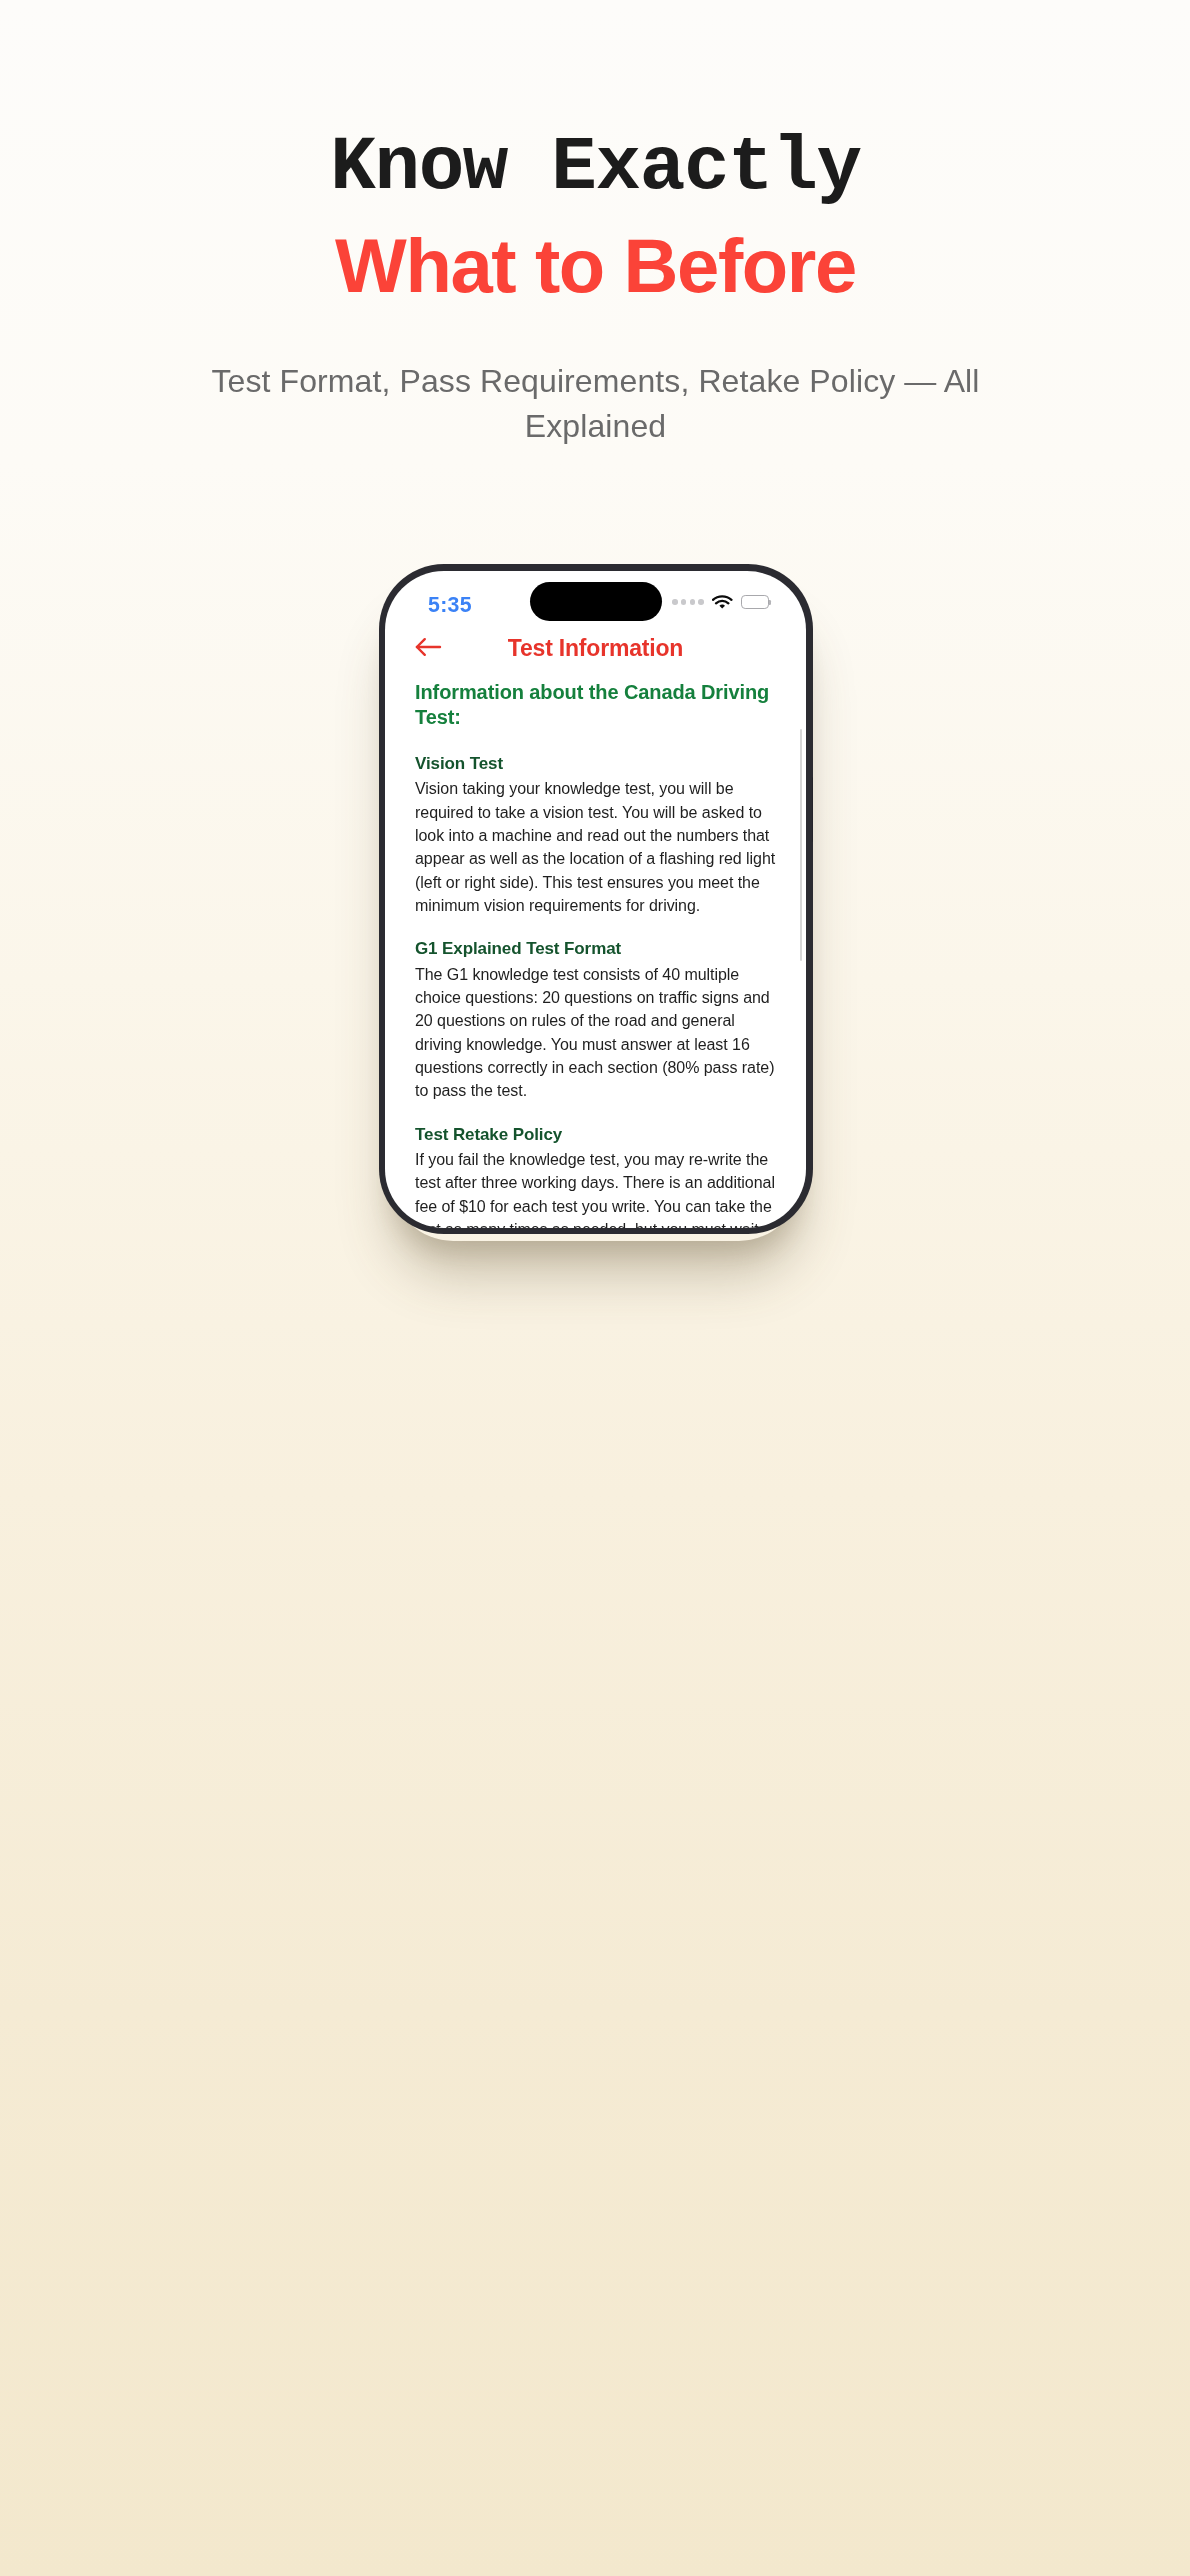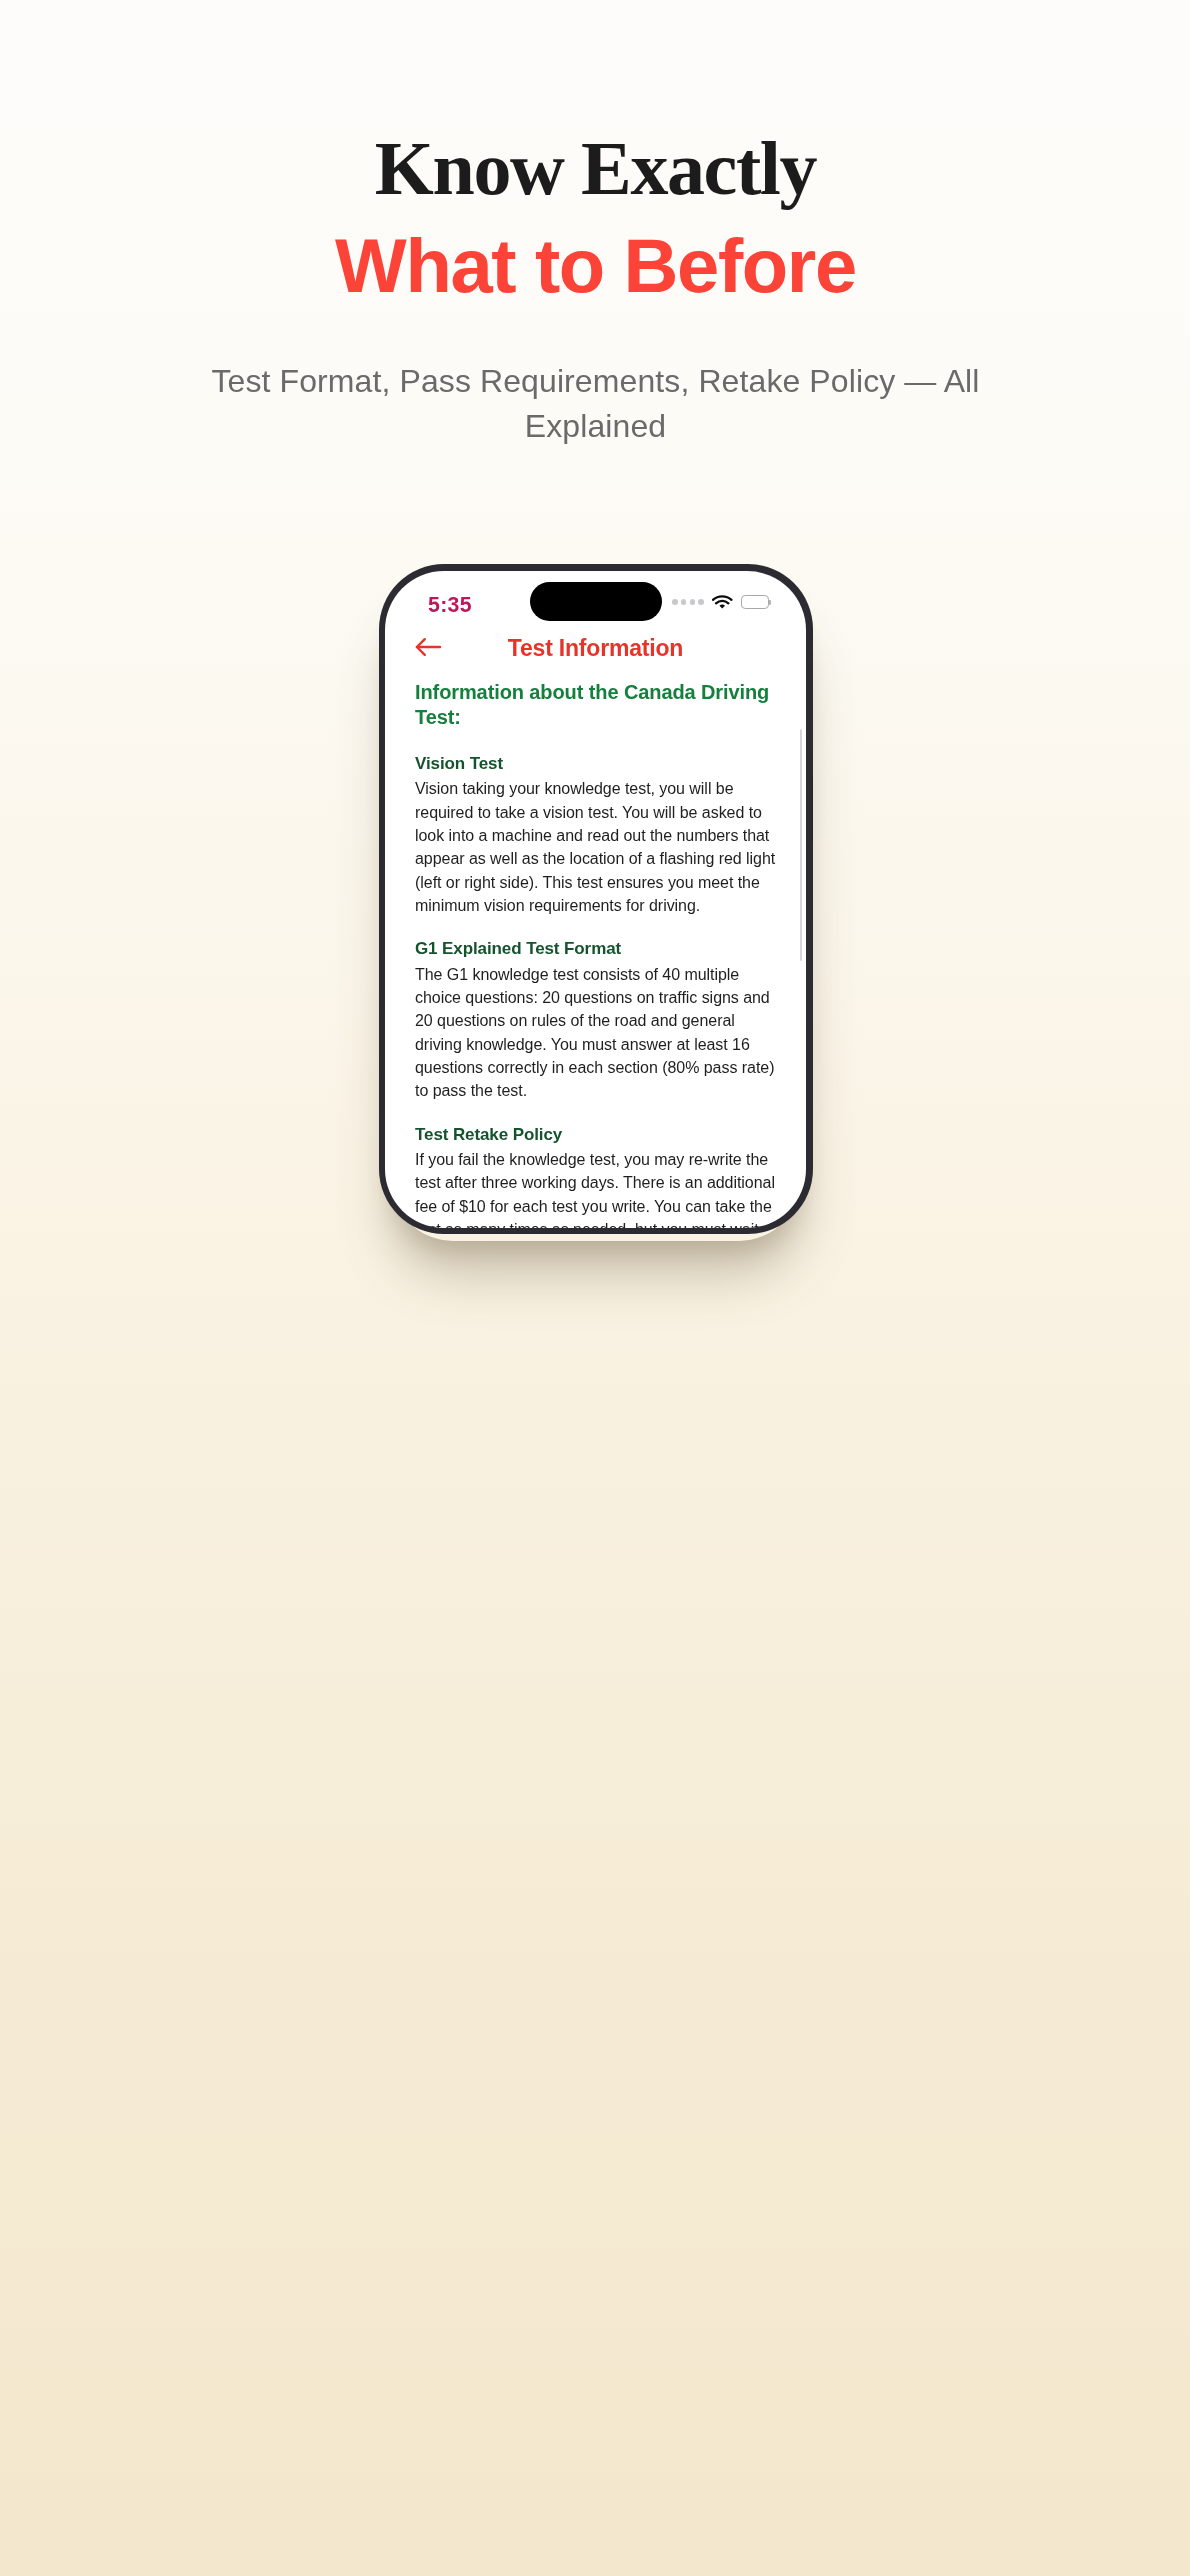--- a/index.html
+++ b/index.html
@@ -30,21 +30,21 @@
     text-align: center;
   }
   .hero-line1 {
     margin: 0;
     padding-top: 130px;
     font-size: 76px;
     line-height: 1.0;
     font-weight: 700;
     letter-spacing: -1.4px;
     color: #1c1c1c;
-    font-family: Liberation Serif, serif;
+    font-family: Liberation Mono, monospace;
   }
   .hero-line2 {
     margin: 0;
     padding-top: 22px;
     font-size: 76px;
     line-height: 1.0;
     font-weight: 700;
     letter-spacing: -1.4px;
     color: #fb4338;
     font-family: "Liberation Sans", sans-serif;
@@ -119,21 +119,21 @@
     position: relative;
     height: 50px;
     width: 100%;
   }
   .status-time {
     position: absolute;
     left: 43px;
     top: 22px;
     font-size: 21.3px;
     font-weight: 600;
-    color: #be185d;
+    color: #3b82f6;
     letter-spacing: 0.3px;
   }
   .dynamic-island {
     position: absolute;
     left: 50%;
     transform: translateX(-50%);
     top: 11px;
     width: 132px;
     height: 39px;
     background: #000;

